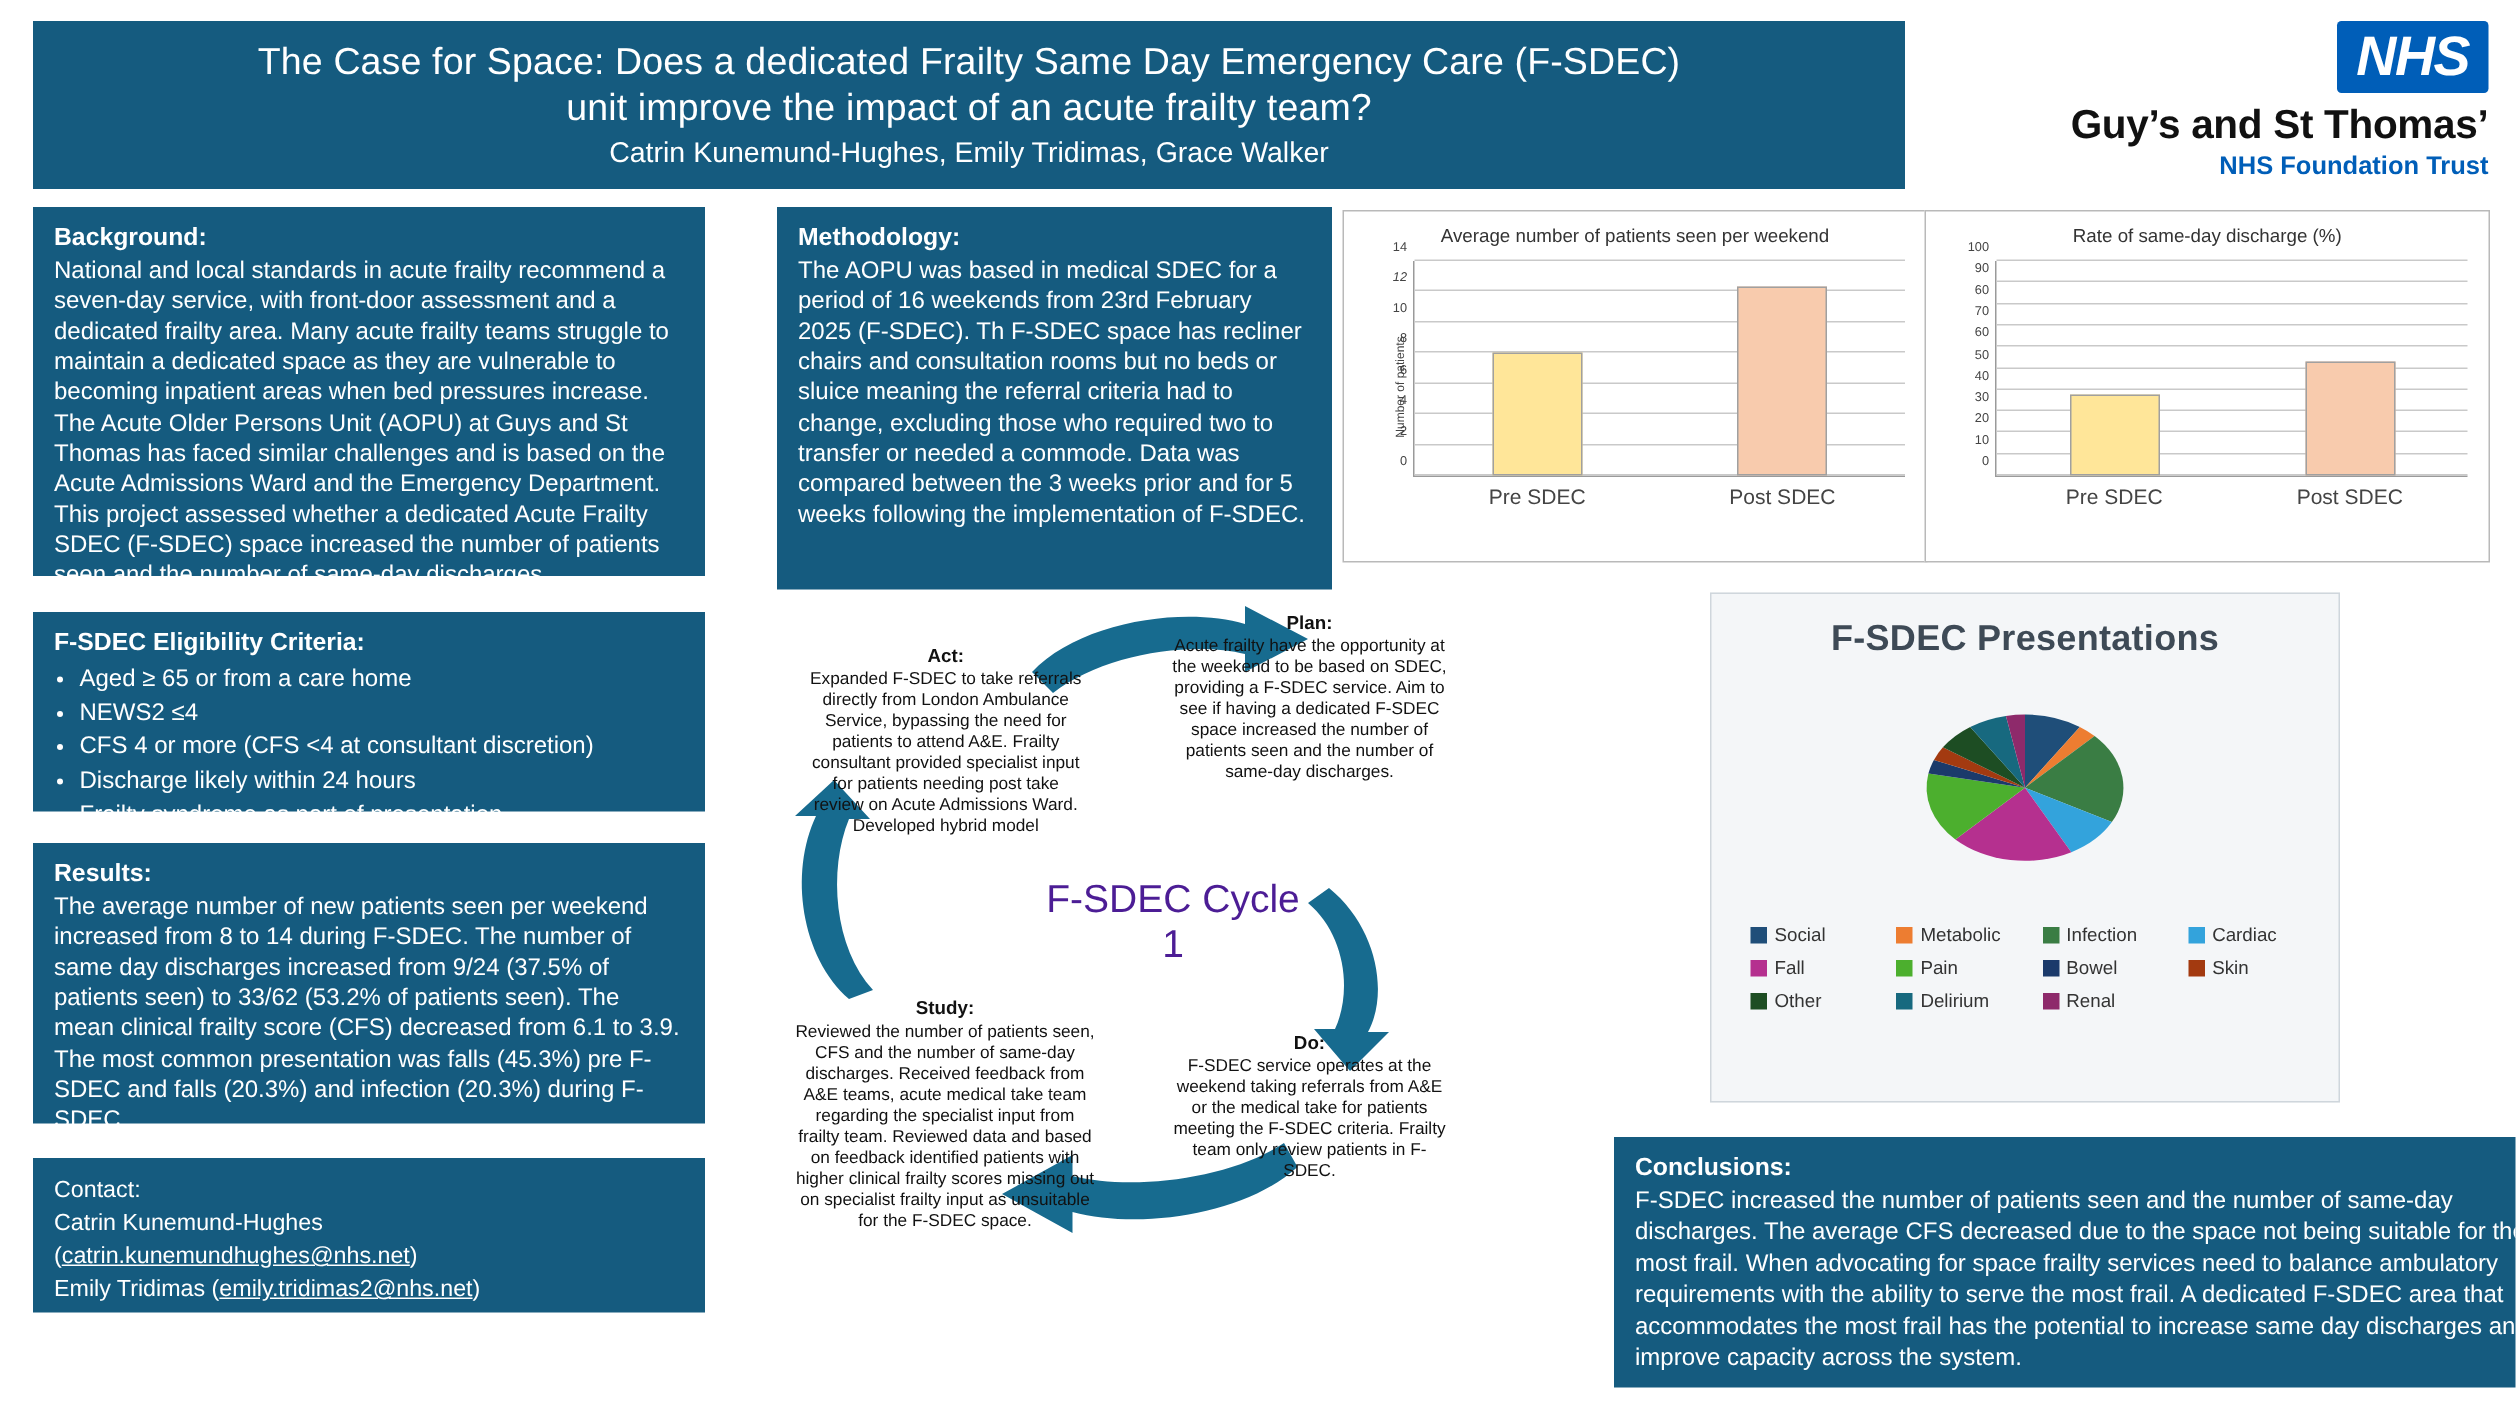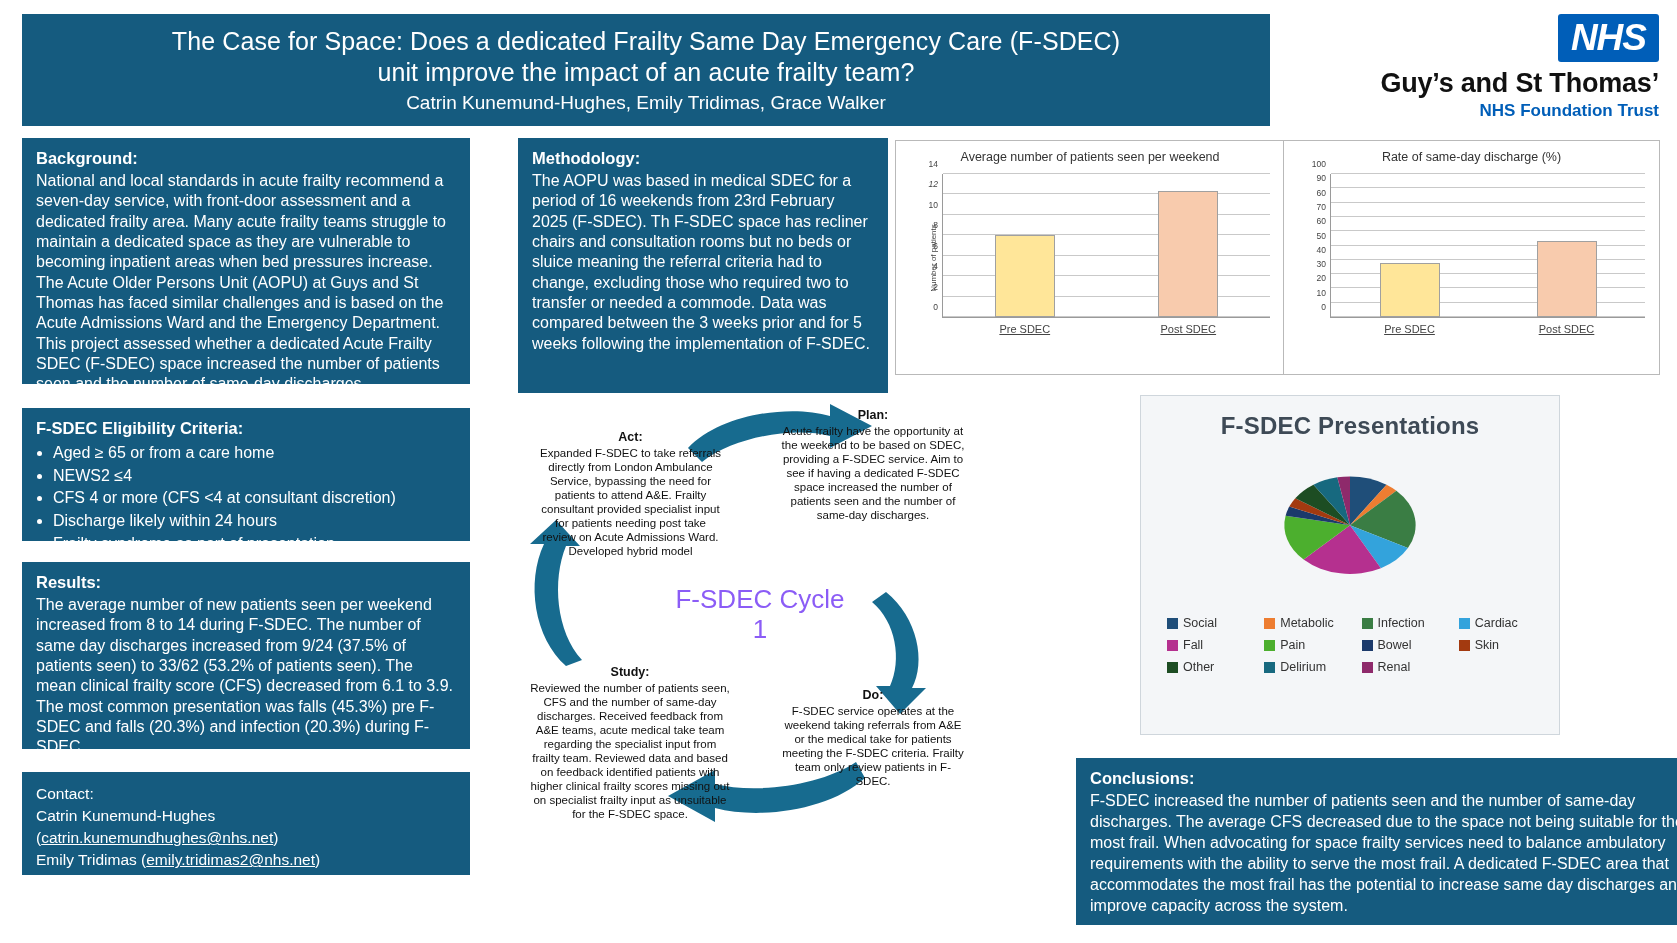--- a/index.html
+++ b/index.html
@@ -90,21 +90,21 @@
   .axis-label-y {
     position:absolute; left:4px; top:50%;
     transform:translateY(-50%) rotate(-90deg); transform-origin:center;
     font-size:8px; color:#444; white-space:nowrap;
   }
   .bar {
     position:absolute; bottom:0; border:1px solid #a0a0a0;
   }
   .xtick {
     position:absolute; top:calc(100% + 6px); transform:translateX(-50%);
-    font-size:11px; color:#444; white-space:nowrap;text-decoration:underline;
+    font-size:14px; color:#444; white-space:nowrap;
   }
 
   
   #pie-panel {
     position:absolute; left:1140px; top:395px; width:420px; height:340px;
     background:#f4f6f8; border:1px solid #cfd6dc;
   }
   #pie-panel .pie-title {
     text-align:center; font-size:24px; font-weight:bold; color:#3e4a56;
     padding-top:16px; letter-spacing:0.2px;
@@ -113,22 +113,22 @@
   .legend {
     margin:14px 26px 0 26px;
     display:grid; grid-template-columns:repeat(4, 1fr); gap:8px 23px;
   }
   .legend-item { display:flex; align-items:center; font-size:12.5px; color:#333; }
   .legend-swatch { width:11px; height:11px; margin-right:5px; flex:0 0 auto; }
 
   
   #cycle { position:absolute; left:520px; top:400px; width:510px; height:500px; }
   .cycle-center {
-    position:absolute; left:105px; top:185px; width:270px;
-    text-align:center; font-size:26px; color:#8b5cf6; line-height:1.15;
+    position:absolute; left:127px; top:185px; width:270px;
+    text-align:center; font-size:26px; color:#4c1d95; line-height:1.15;
   }
   .cycle-text { position:absolute; text-align:center; color:#111; }
   .cycle-text .ct-head { font-weight:bold; font-size:12.5px; margin-bottom:2px; }
   .cycle-text .ct-body { font-size:11.5px; line-height:1.22; }
   #cyc-act  { left:18px;  top:0px;   width:185px;margin-top:30px; }
   #cyc-plan { left:258px; top:8px;   width:190px; }
   #cyc-do   { left:258px; top:288px; width:190px; }
   #cyc-study{ left:10px;  top:265px; width:200px;text-align:center; }
   .arrow-svg { position:absolute; }
 </style>

